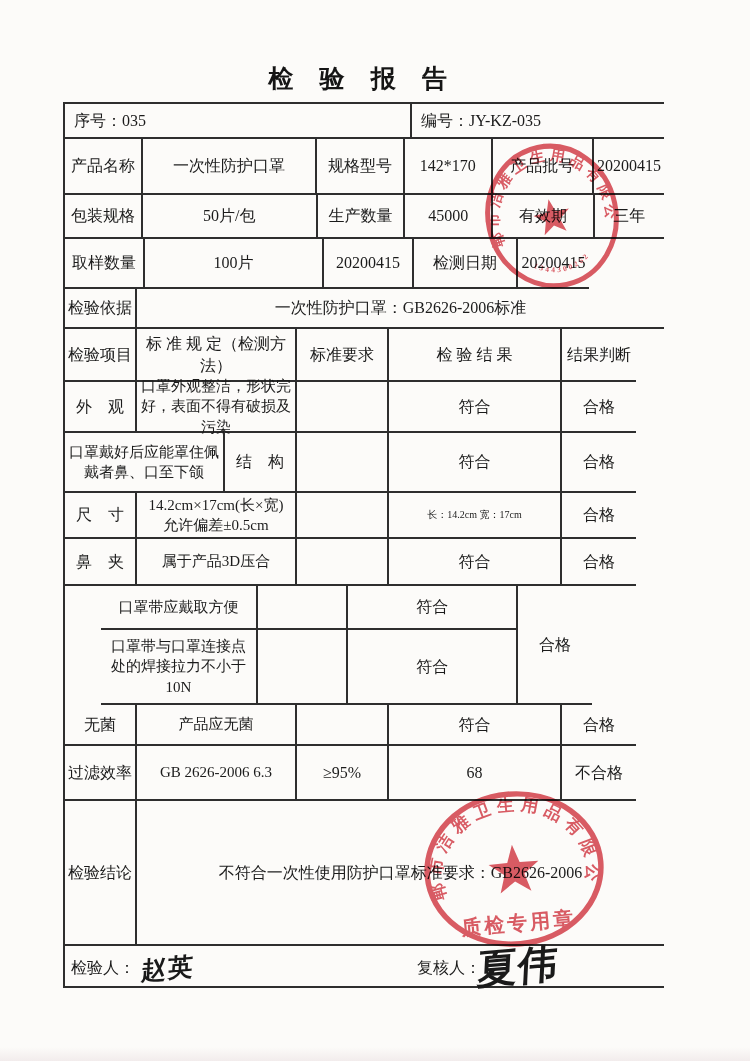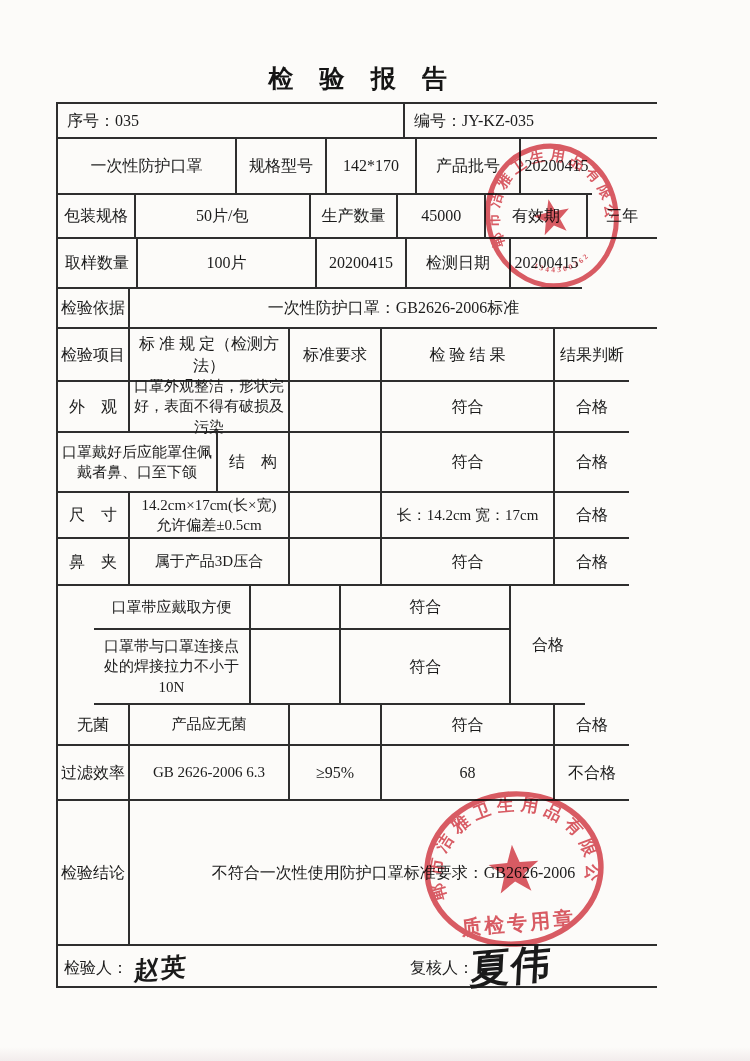--- a/index.html
+++ b/index.html
@@ -13,35 +13,35 @@
     background:#fcfbf9;
     font-family:"Liberation Serif","DejaVu Serif",serif;
     color:var(--ink);
   }
   .title{
     position:absolute;left:63px;top:62px;width:599px;
     text-align:center;font-size:25px;font-weight:bold;
     letter-spacing:10px;color:#151515;
   }
   .tbl{
-    position:absolute;left:56px;top:102px;width:599px;
+    position:absolute;left:63px;top:102px;width:599px;
     border-top:2px solid var(--ln);border-left:2px solid var(--ln);
     font-size:16px;
   }
   .tr{display:flex;}
   .td{
     box-sizing:border-box;height:100%;
     border-right:2px solid var(--ln);border-bottom:2px solid var(--ln);
     display:flex;align-items:center;justify-content:center;
     text-align:center;padding:2px 3px;line-height:1.35;
   }
   .tr>.td{height:auto;}
   .left{justify-content:flex-start;text-align:left;padding-left:9px;}
   .spec{font-size:15px;}
-  .small{font-size:15px;}
+  .small{font-size:10px;}
   
   .c1{width:80px}.c2{width:179px}.c3{width:90px}.c4{width:90px}.c5{width:104px}.c6{width:71px}
   
   .i1{width:72px}.i2{width:160px}.i3{width:92px}.i4{width:173px}.i5{width:74px}
   .w347{width:347px}.w252{width:252px}
   .mid{width:453px;display:flex;flex-direction:column;}
   .subrow{display:flex;padding-left:36px;}
   .sub1{height:44px}.sub2{height:75px}
   .sigrow{position:relative;display:block;}
   .siglabel{position:absolute;font-size:16px;top:11px;}
@@ -71,20 +71,21 @@
       <span>序号：</span>
         <span>035</span>
     </div>
     <div class="td w252 left" style="border-right:0">
       <span>编号：</span>
         <span>JY-KZ-035</span>
     </div>
   </div>
 
   <div class="tr" style="height:56px">
+    <div class="td c1">产品名称</div>
     <div class="td c2">一次性防护口罩</div>
     <div class="td c3">规格型号</div>
     <div class="td c4">142*170</div>
     <div class="td c5">产品批号</div>
     <div class="td c6" style="border-right:0">20200415</div>
   </div>
 
   <div class="tr" style="height:44px">
     <div class="td c1">包装规格</div>
     <div class="td c2">50片/包</div>

